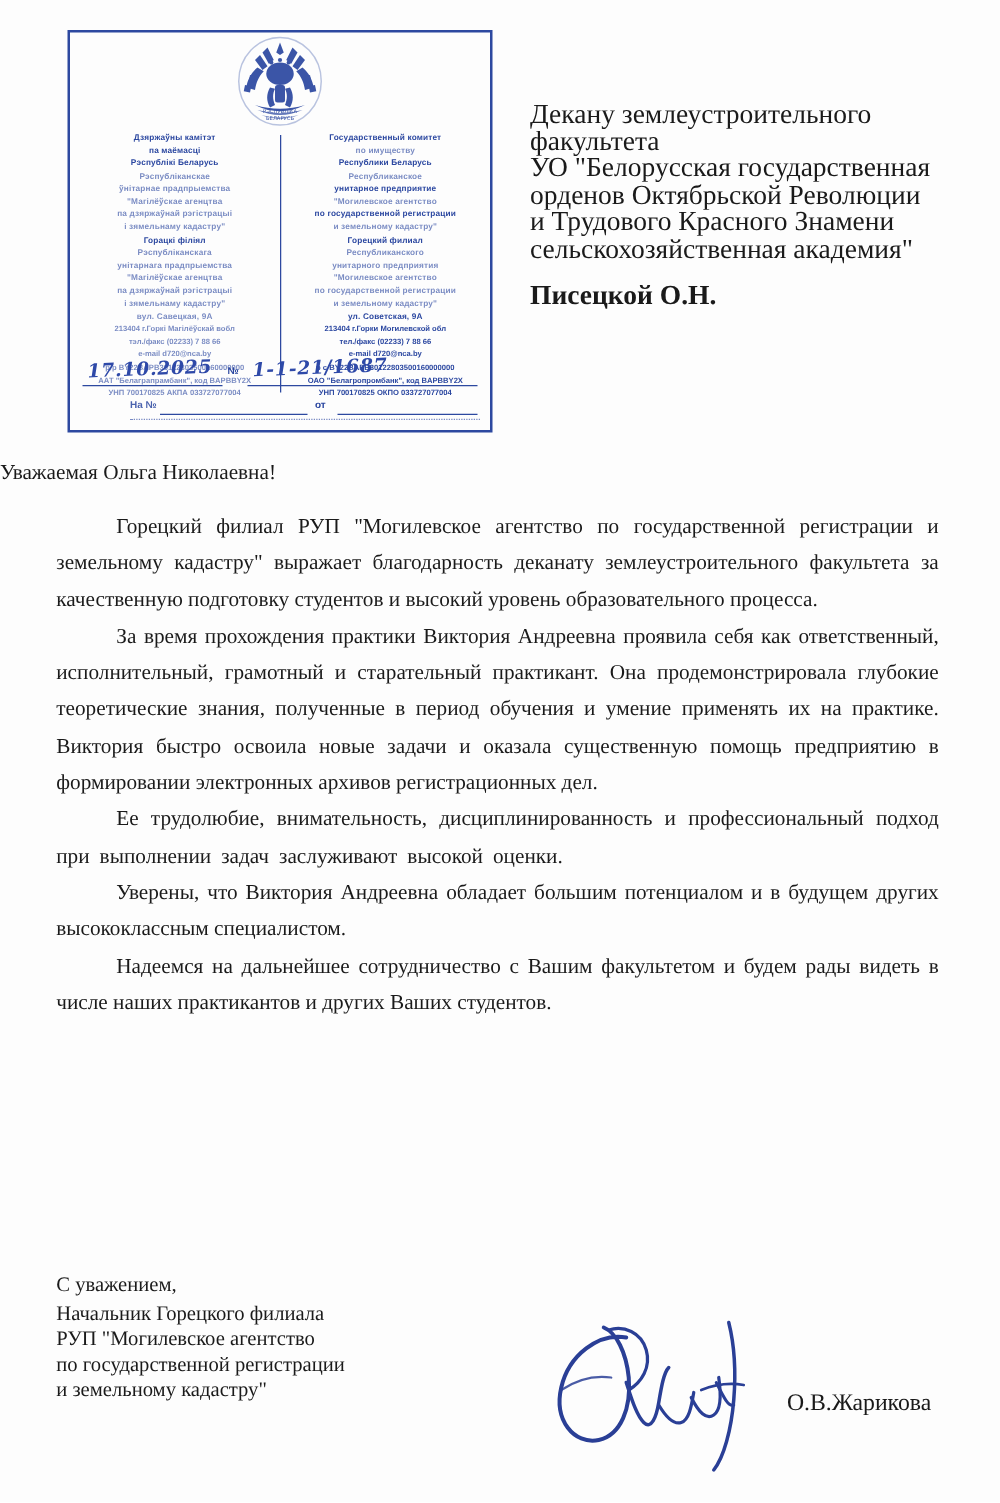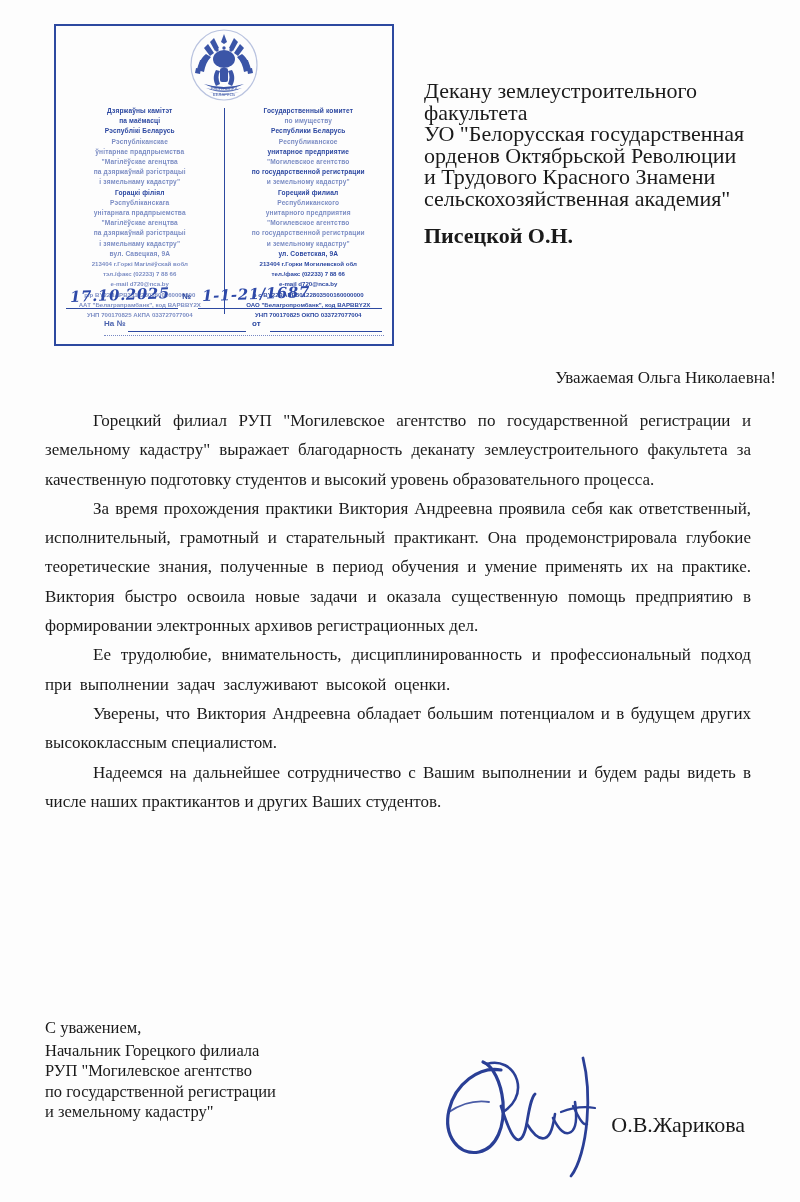--- a/index.html
+++ b/index.html
@@ -137,21 +137,21 @@
     display: block;
     margin-top: 16px;
     font-weight: bold;
   }
 
   
   .salutation {
     position: absolute;
     left: 0; right: 0;
     top: 368px;
-    text-align: right;
+    text-align: left;
     font-size: 17px;
     padding-right: 24px;
   }
   .body {
     position: absolute;
     left: 45px;
     top: 406px;
     width: 706px;
     font-size: 17px;
     line-height: 29.3px;
@@ -175,21 +175,21 @@
   .sig-regards {
     font-size: 16.5px;
     line-height: 20.5px;
   }
   .sig-regards .ln { display: block; white-space: nowrap; }
   .sig-title { margin-top: 2px; }
   .sig-name {
     position: absolute;
     right: 10px;
     top: 94px;
-    font-size: 22px;
+    font-size: 19px;
     white-space: nowrap;
   }
   .sig-mark {
     position: absolute;
     left: 360px;
     top: 22px;
     width: 230px;
     height: 138px;
   }
 </style>
@@ -308,21 +308,21 @@
     <span class="addressee-person">Писецкой О.Н.</span>
   </div>
 
   <div class="salutation">Уважаемая Ольга Николаевна!</div>
 
   <div class="body">
     <p>Горецкий филиал РУП "Могилевское агентство по государственной регистрации и земельному кадастру" выражает благодарность деканату землеустроительного факультета за качественную подготовку студентов и высокий уровень образовательного процесса.</p>
     <p>За время прохождения практики Виктория Андреевна проявила себя как ответственный, исполнительный, грамотный и старательный практикант. Она продемонстрировала глубокие теоретические знания, полученные в период обучения и умение применять их на практике. Виктория быстро освоила новые задачи и оказала существенную помощь предприятию в формировании электронных архивов регистрационных дел.</p>
     <p class="wide-gaps">Ее трудолюбие, внимательность, дисциплинированность и профессиональный подход при выполнении задач заслуживают высокой оценки.</p>
     <p>Уверены, что Виктория Андреевна обладает большим потенциалом и в будущем других высококлассным специалистом.</p>
-    <p>Надеемся на дальнейшее сотрудничество с Вашим выполнении и будем рады видеть в числе наших практикантов и других Ваших студентов.</p>
+    <p>Надеемся на дальнейшее сотрудничество с Вашим факультетом и будем рады видеть в числе наших практикантов и других Ваших студентов.</p>
   </div>
 
   <div class="signature">
     <div class="sig-regards">
       <span class="ln">С уважением,</span>
       <span class="ln sig-title">Начальник Горецкого филиала</span>
       <span class="ln">РУП "Могилевское агентство</span>
       <span class="ln">по государственной регистрации</span>
       <span class="ln">и земельному кадастру"</span>
     </div>

